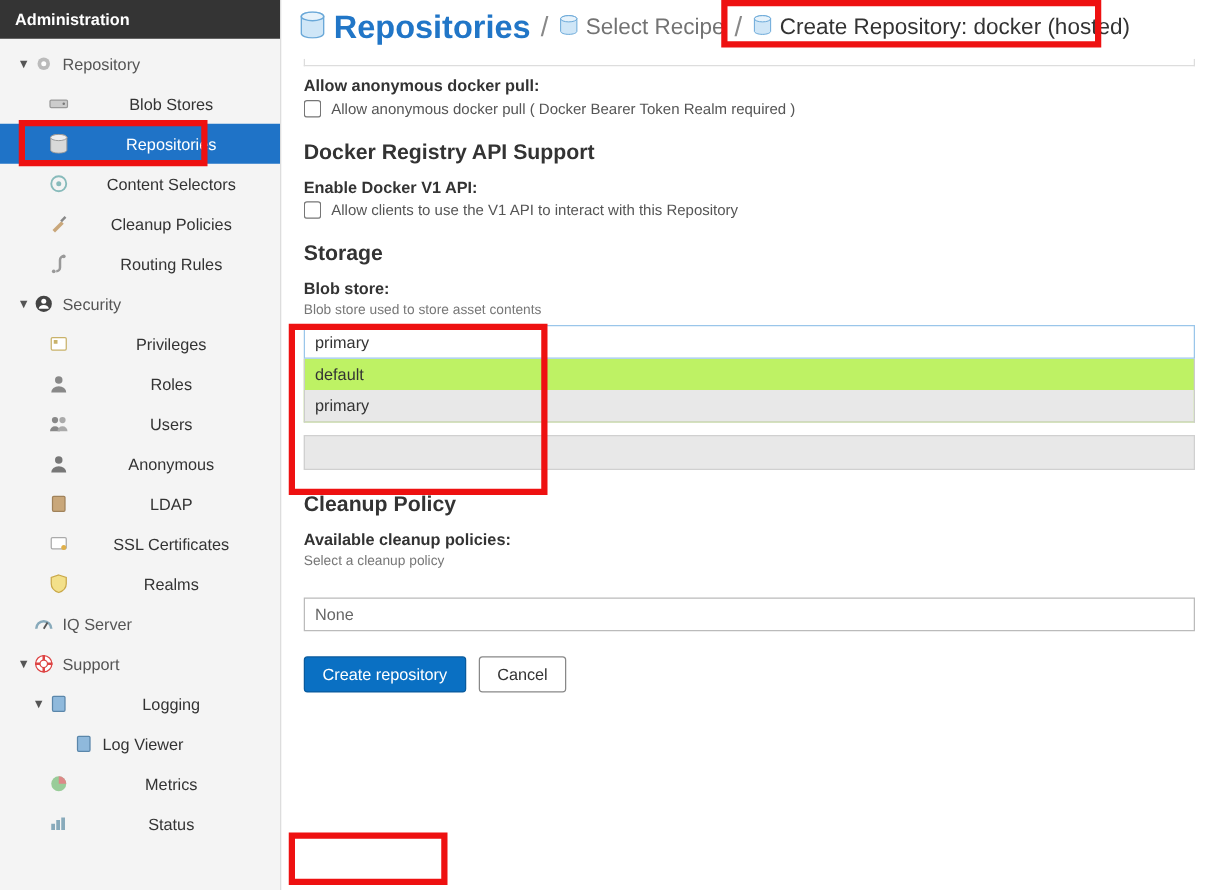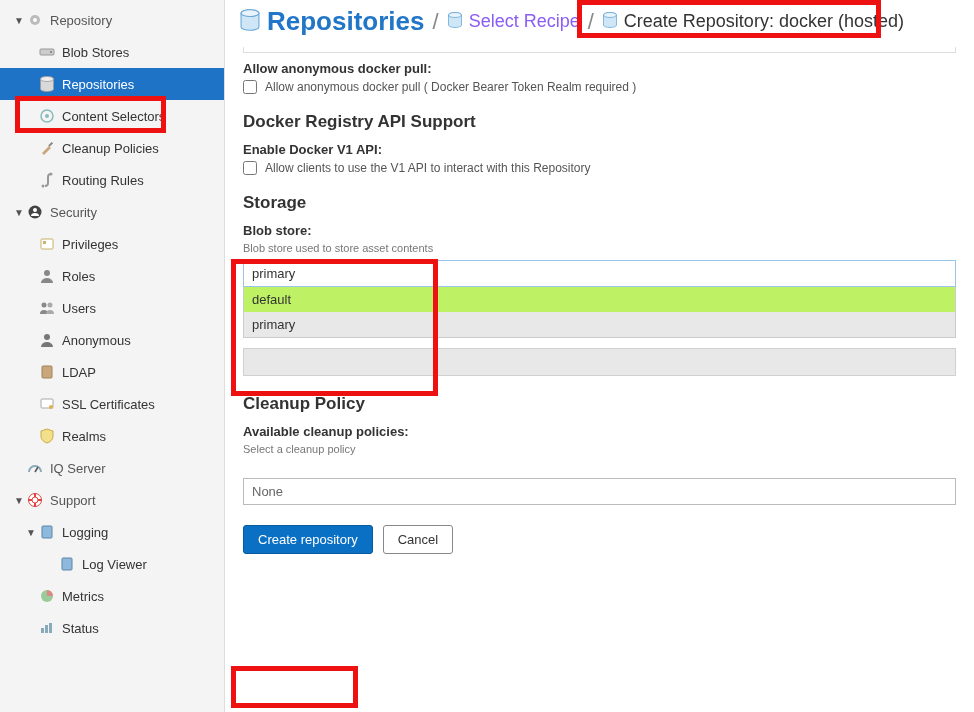--- a/index.html
+++ b/index.html
@@ -8,33 +8,33 @@
 
   
   .sidebar { width: 225px; height: 100%; background: #f4f4f4; border-right: 1px solid #ddd; overflow: hidden; }
   .sidebar-header { background: #343434; color: #fff; font-weight: 600; padding: 8px 12px; font-size: 13px; }
   .tree { padding-top: 4px; }
   .tree-item { display: flex; align-items: center; padding: 8px 12px; cursor: pointer; color: #333; }
   .tree-item .caret { width: 14px; font-size: 10px; color: #555; display: inline-flex; justify-content: center; }
   .tree-item .icon { width: 18px; display: inline-flex; justify-content: center; margin-right: 6px; }
   .tree-item.root .label { color: #555; }
   .tree-item .label { flex: 1; }
-  .tree-child { padding-left: 38px; }
+  .tree-child { padding-left: 38px; text-align: center; }
   .tree-child2 { padding-left: 58px; }
   .tree-item.active { background: #1f73c7; color: #fff; }
   .tree-item.active .label { color: #fff; }
   .sidebar svg { width: 16px; height: 16px; }
 
   
   .main { flex: 1; height: 100%; display: flex; flex-direction: column; overflow: hidden; }
   .breadcrumb { display: flex; align-items: center; padding: 6px 14px 10px 14px; gap: 6px; flex-wrap: wrap; }
   .bc-sep { color: #888; font-size: 22px; padding: 0 2px; }
   .bc-item { display: inline-flex; align-items: center; gap: 6px; }
   .bc-title { font-size: 26px; font-weight: 700; color: #2176c7; }
-  .bc-link { font-size: 18px; color: #8b5cf6; }
+  .bc-link { font-size: 18px; color: #737373; }
   .bc-current { font-size: 18px; color: #333; }
   .db-icon svg { width: 22px; height: 22px; }
   .db-icon-sm svg { width: 16px; height: 16px; }
 
   .content { flex: 1; overflow-y: auto; padding: 0 18px 20px 18px; }
   .section { margin-top: 18px; }
   .section h3 { font-size: 17px; font-weight: 700; color: #333; margin-bottom: 10px; }
   .field-label { font-weight: 700; font-size: 13px; margin-bottom: 4px; }
   .field-desc { font-size: 11px; color: #777; margin-bottom: 6px; }
   .checkbox-row { display: flex; align-items: center; gap: 8px; font-size: 12px; color: #555; margin-top: 4px; }
@@ -68,20 +68,21 @@
       <ellipse cx="8" cy="3" rx="6.5" ry="2.5" fill="#cfe6f7" stroke="#6aa8d8" stroke-width="0.8"></ellipse>
       <path d="M1.5 3v10c0 1.4 2.9 2.5 6.5 2.5s6.5-1.1 6.5-2.5V3" fill="#cfe6f7" stroke="#6aa8d8" stroke-width="0.8"></path>
       <ellipse cx="8" cy="3" rx="6.5" ry="2.5" fill="#e8f3fb" stroke="#6aa8d8" stroke-width="0.8"></ellipse>
     </g>
   </defs>
 </svg>
 
 <div class="app">
 
   <div class="sidebar">
+    <div class="sidebar-header">Administration</div>
     <div class="tree">
 
       <div class="tree-item root">
         <span class="caret">▼</span>
         <span class="icon">
             <svg viewBox="0 0 16 16">
               <circle cx="8" cy="8" r="5" fill="#bbb"></circle>
               <circle cx="8" cy="8" r="2" fill="#fff"></circle>
             </svg>
           </span>

